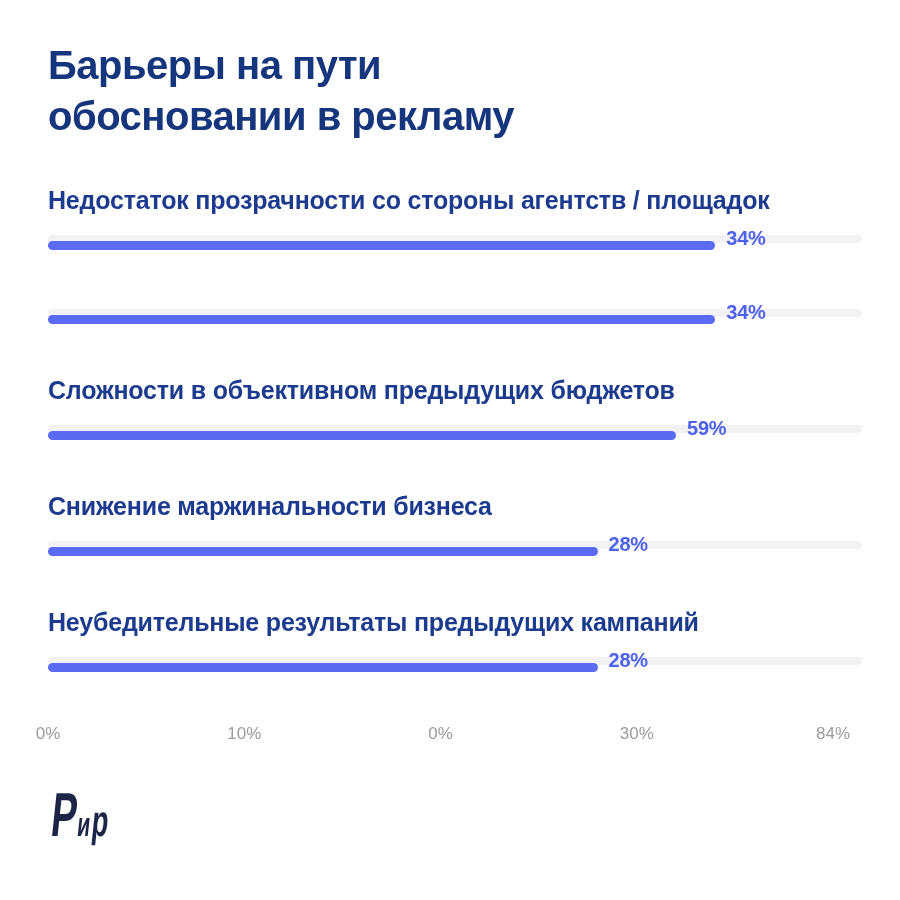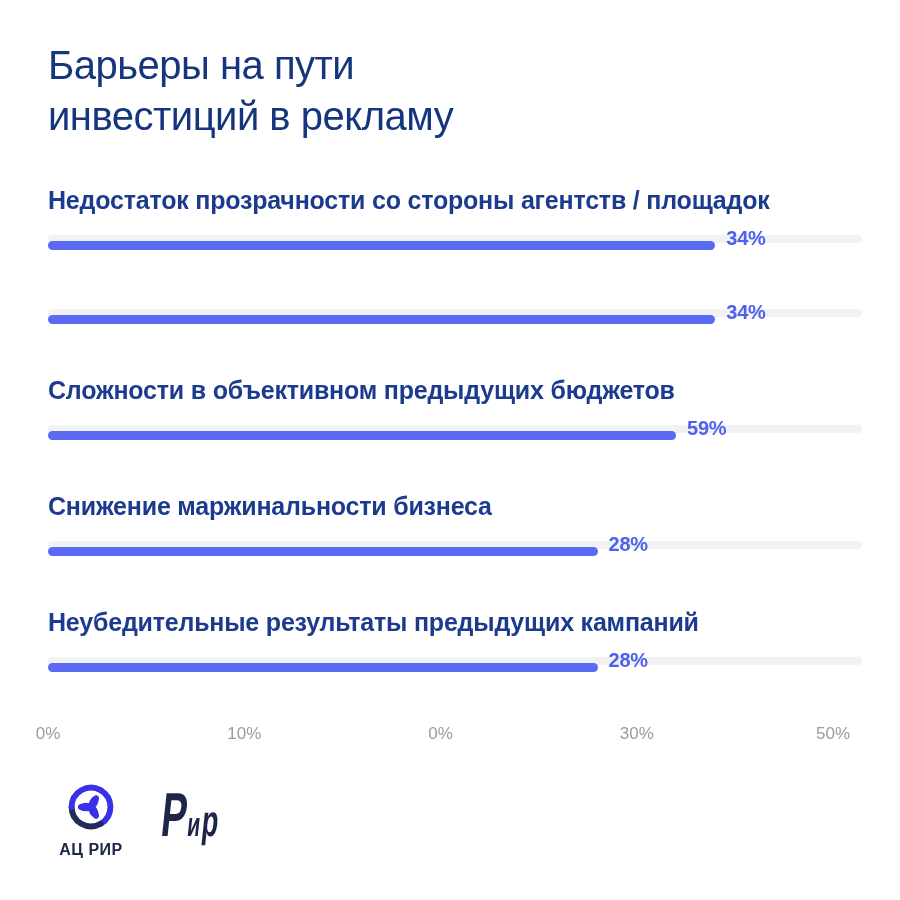--- a/index.html
+++ b/index.html
@@ -13,21 +13,21 @@
   }
   *{box-sizing:border-box;}
   html,body{margin:0;padding:0;}
   body{
     width:900px;height:900px;background:#ffffff;overflow:hidden;
     font-family:"Liberation Sans","DejaVu Sans",sans-serif;
     position:relative;
   }
   .content{position:absolute;left:48px;top:0;width:814px;}
   .title{
-    margin:40px 0 0;font-size:40px;font-weight:400;line-height:1.28;
+    margin:40px 0 0;font-size:40px;font-weight:700;line-height:1.28;
     color:var(--title-color);letter-spacing:-0.5px;
   }
   .rows{margin-top:44px;}
   .bar-row{margin-bottom:52px;}
   .bar-row:last-child{margin-bottom:0;}
   .row-label{
     font-size:25px;font-weight:700;color:var(--label-color);
     margin-bottom:13px;letter-spacing:-0.2px;white-space:nowrap;
   }
   .barline{position:relative;height:22px;width:785px;display:flex;align-items:flex-end;}
@@ -66,21 +66,21 @@
   }
   .logo-rir .l1{font-size:62px;}
   .logo-rir .l2{font-size:34px;margin-left:2px;}
   .logo-rir .l3{font-size:44px;margin-left:2px;}
 </style>
 </head>
 <body>
 
 <div class="content">
 
-  <h1 class="title"><span>Барьеры на пути</span><br><span>инвестиций в рекламу</span></h1>
+  <h1 class="title"><span>Барьеры на пути</span><br><span>обосновании в рекламу</span></h1>
 
   <div class="rows">
 
     <div class="bar-row">
       <div class="row-label">Недостаток прозрачности со стороны агентств / площадок</div>
       <div class="barline">
         <div class="track"></div>
         <div class="bar-fill" style="width: 85%;"></div>
         <div class="value">34%</div>
       </div>
@@ -121,40 +121,25 @@
       </div>
     </div>
 
   </div>
 
   <div class="axis">
     <span class="tick">0%</span>
     <span class="tick">10%</span>
     <span class="tick">0%</span>
     <span class="tick">30%</span>
-    <span class="tick">50%</span>
+    <span class="tick">84%</span>
   </div>
 
   <div class="footer">
 
-    <div class="logo-ac">
-      <span>
-        <svg width="54" height="54" viewBox="0 0 64 64" fill="none">
-
-          <path d="M43.5 12.1 A23 23 0 0 1 43.5 51.9" stroke="#3a30e8" stroke-width="7" stroke-linecap="round" fill="none"></path>
-          <path d="M43.5 12.1 A23 23 0 0 1 43.5 51.9" stroke="#232a5c" stroke-width="7" stroke-linecap="round" fill="none" transform="rotate(120 32 32)"></path>
-          <path d="M43.5 12.1 A23 23 0 0 1 43.5 51.9" stroke="#3a30e8" stroke-width="7" stroke-linecap="round" fill="none" transform="rotate(240 32 32)"></path>
-
-          <path d="M26 42.4 A12 12 0 0 0 26 21.6" stroke="#3a30e8" stroke-width="6.5" stroke-linecap="round" fill="none" transform="rotate(60 32 32)"></path>
-          <path d="M26 42.4 A12 12 0 0 0 26 21.6" stroke="#3a30e8" stroke-width="6.5" stroke-linecap="round" fill="none" transform="rotate(180 32 32)"></path>
-          <path d="M26 42.4 A12 12 0 0 0 26 21.6" stroke="#3a30e8" stroke-width="6.5" stroke-linecap="round" fill="none" transform="rotate(300 32 32)"></path>
-        </svg>
-      </span>
-      <span class="logo-ac-caption">АЦ РИР</span>
-    </div>
 
     <div class="logo-rir">
       <span class="l1">Р</span>
       <span class="l2">и</span>
       <span class="l3">р</span>
     </div>
 
   </div>
 
 </div>

